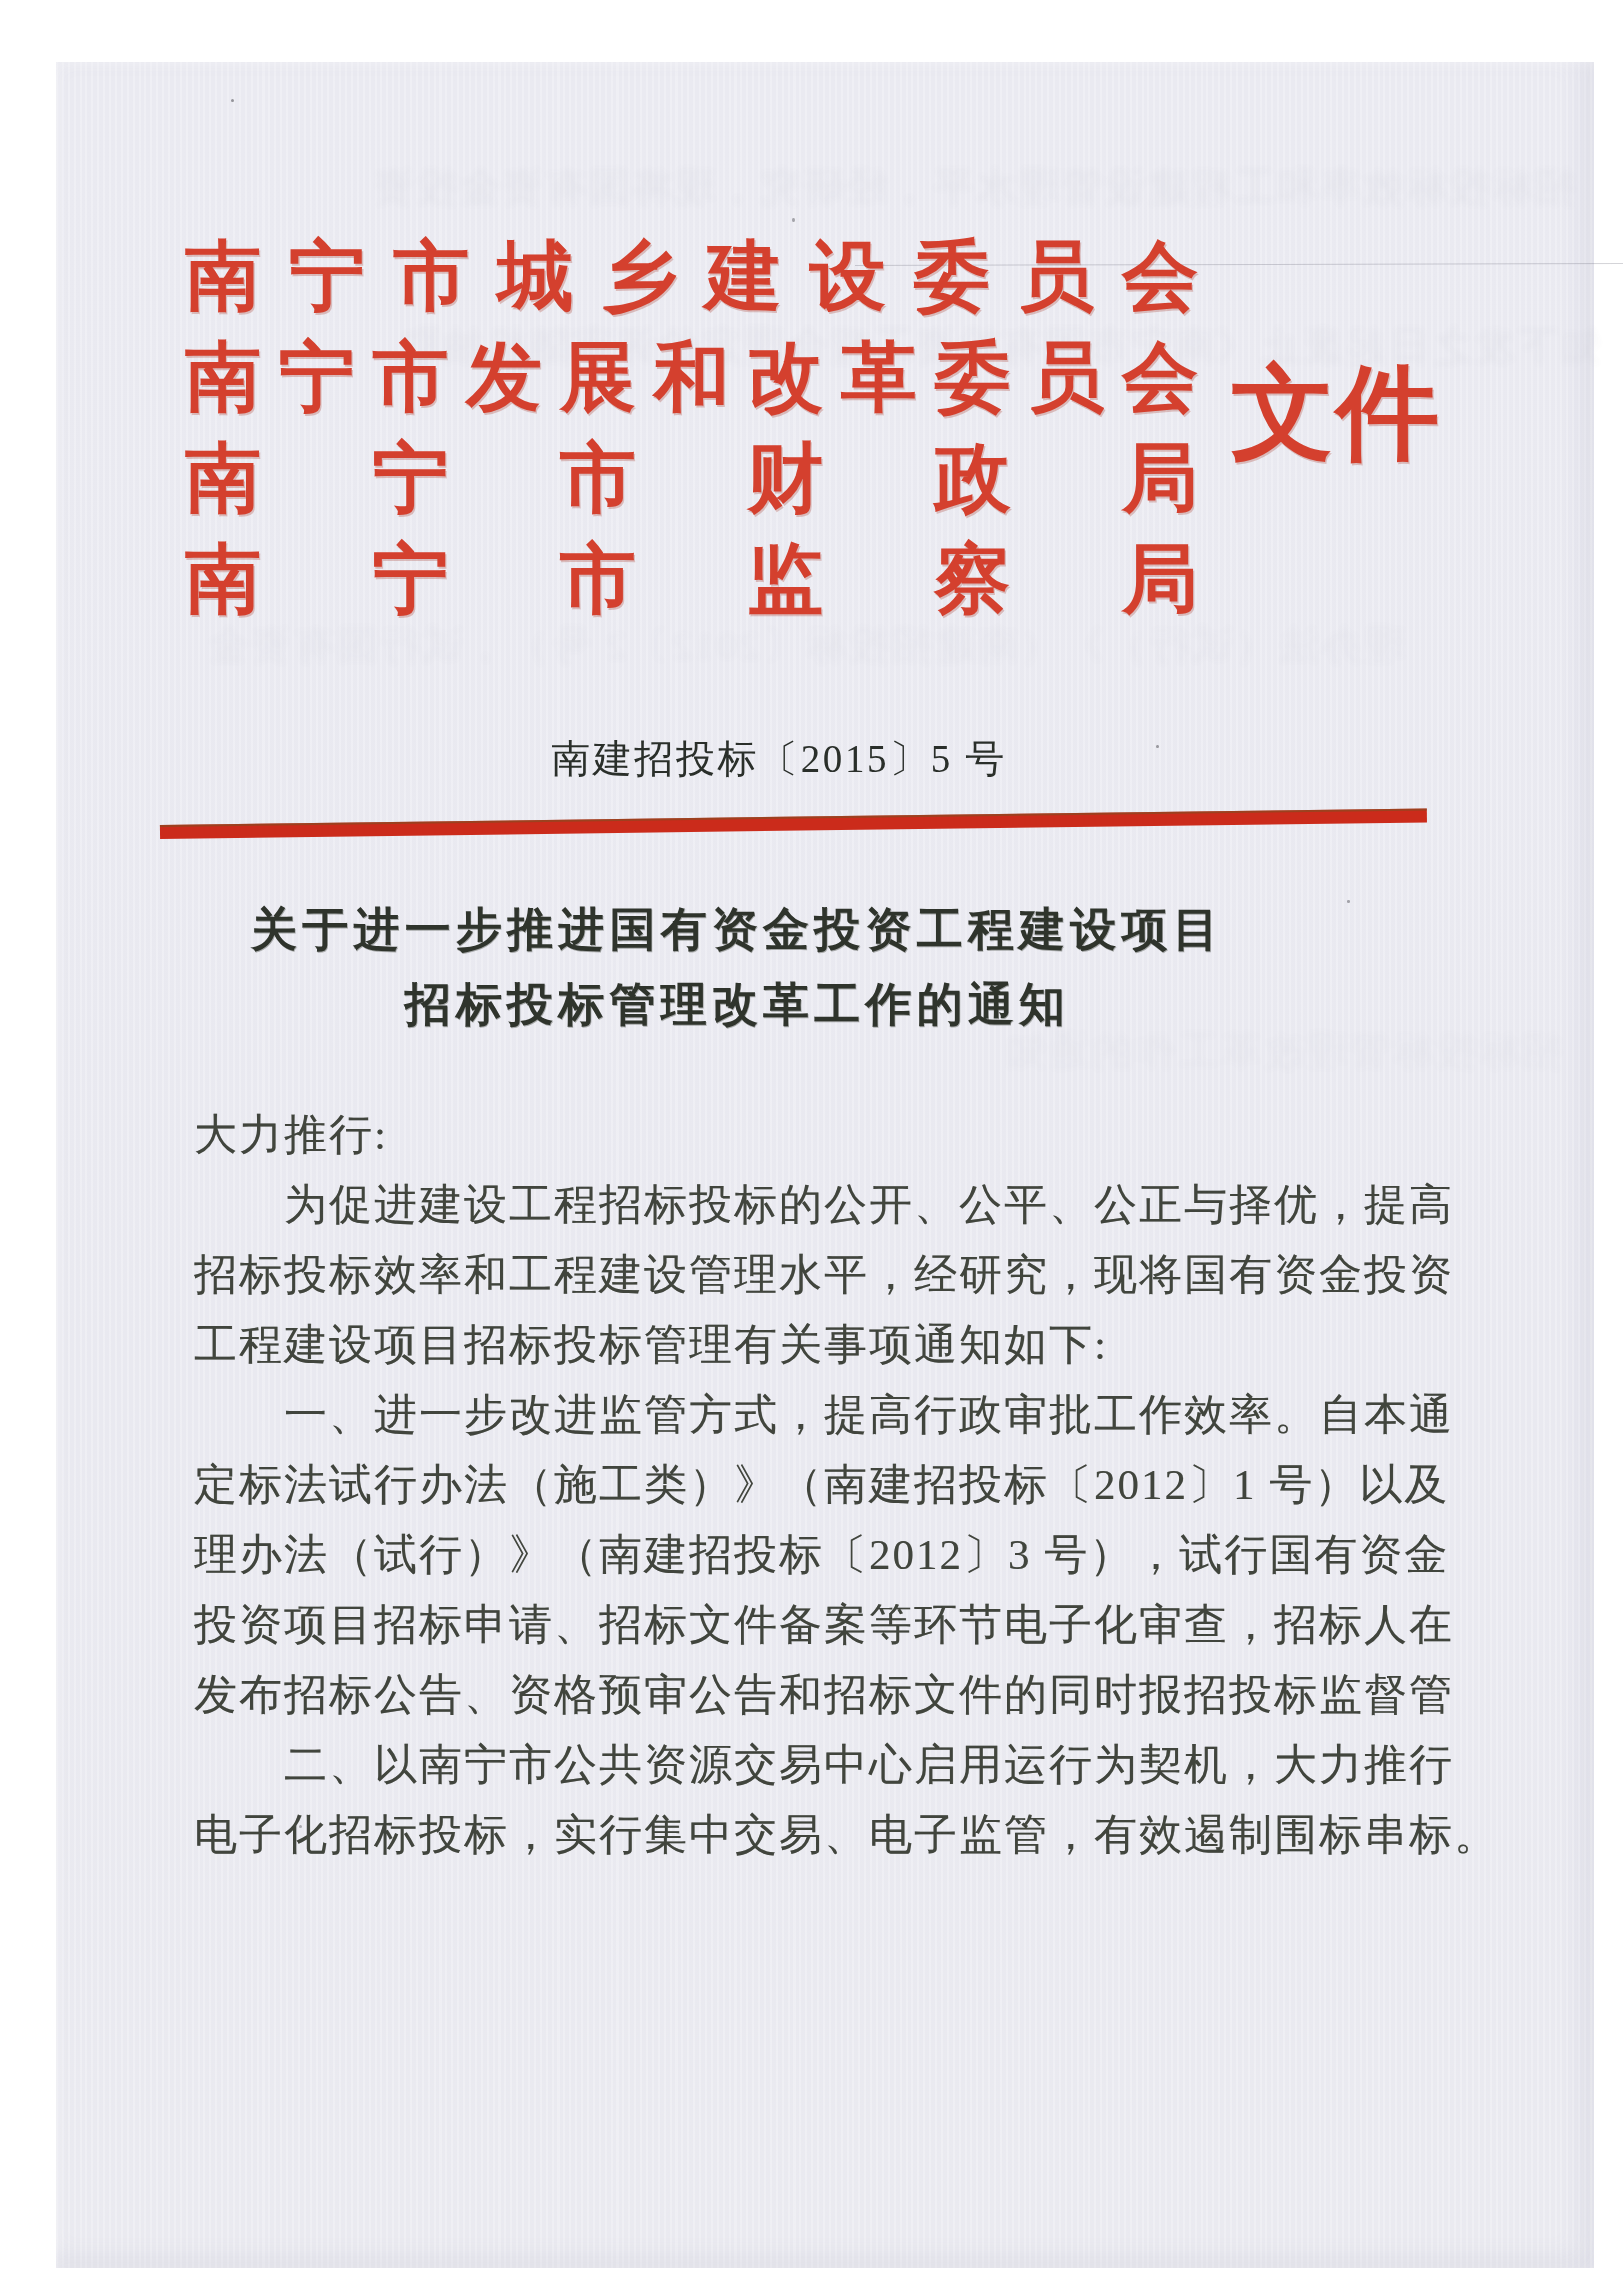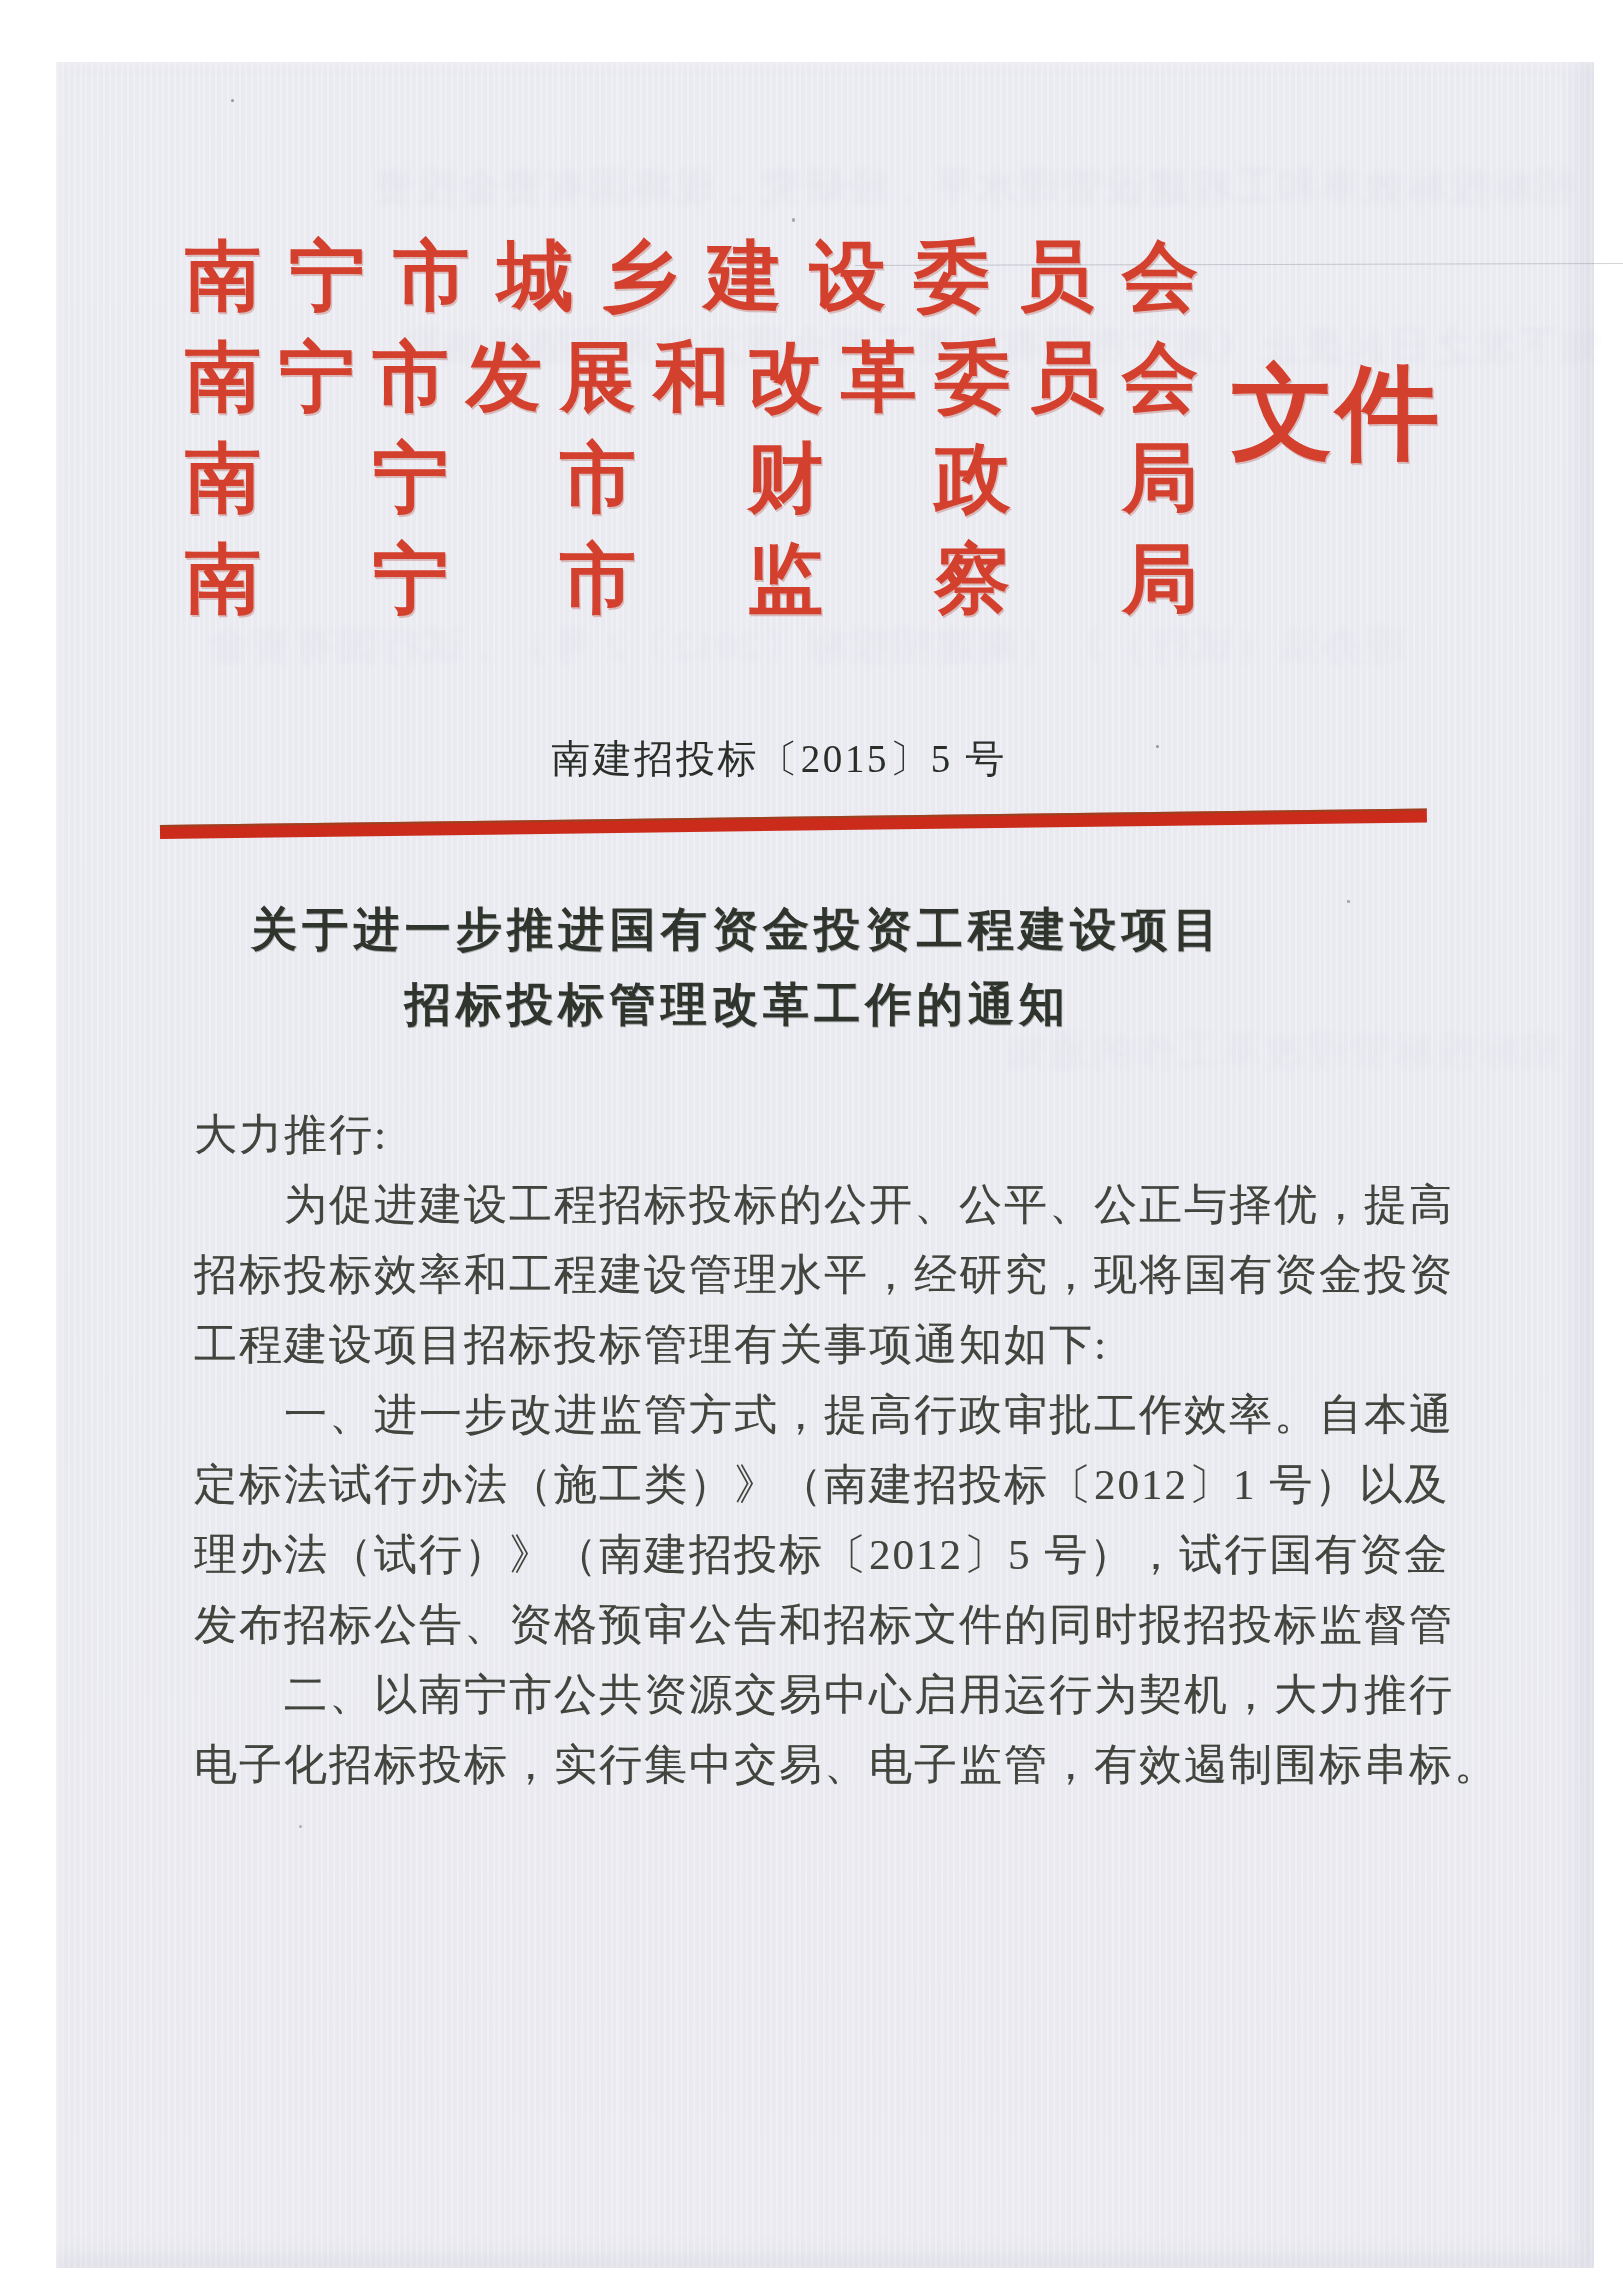--- a/index.html
+++ b/index.html
@@ -137,18 +137,19 @@
 <div class="title t1">关于进一步推进国有资金投资工程建设项目</div>
 <div class="title t2">招标投标管理改革工作的通知</div>
 
 <div class="body-text">
   <div class="line">大力推行:</div>
   <div class="line">　　为促进建设工程招标投标的公开、公平、公正与择优，提高</div>
   <div class="line">招标投标效率和工程建设管理水平，经研究，现将国有资金投资</div>
   <div class="line">工程建设项目招标投标管理有关事项通知如下:</div>
   <div class="line">　　一、进一步改进监管方式，提高行政审批工作效率。自本通</div>
   <div class="line">定标法试行办法（施工类）》（南建招投标〔2012〕1 号）以及</div>
-  <div class="line">理办法（试行）》（南建招投标〔2012〕5 号），试行国有资金</div>
+  <div class="line">理办法（试行）》（南建招投标〔2012〕3 号），试行国有资金</div>
+  <div class="line">投资项目招标申请、招标文件备案等环节电子化审查，招标人在</div>
   <div class="line">发布招标公告、资格预审公告和招标文件的同时报招投标监督管</div>
   <div class="line">　　二、以南宁市公共资源交易中心启用运行为契机，大力推行</div>
   <div class="line">电子化招标投标，实行集中交易、电子监管，有效遏制围标串标。</div>
 </div>
 
 
 </body></html>

